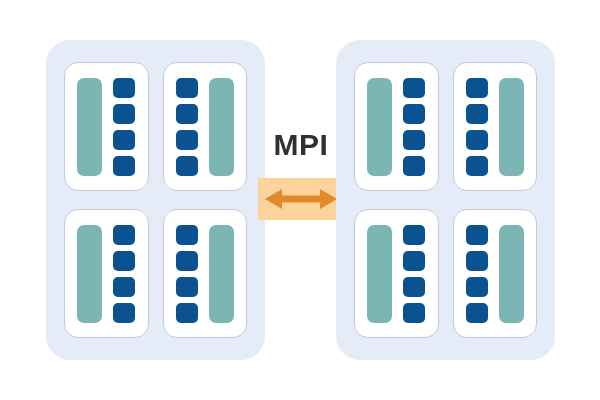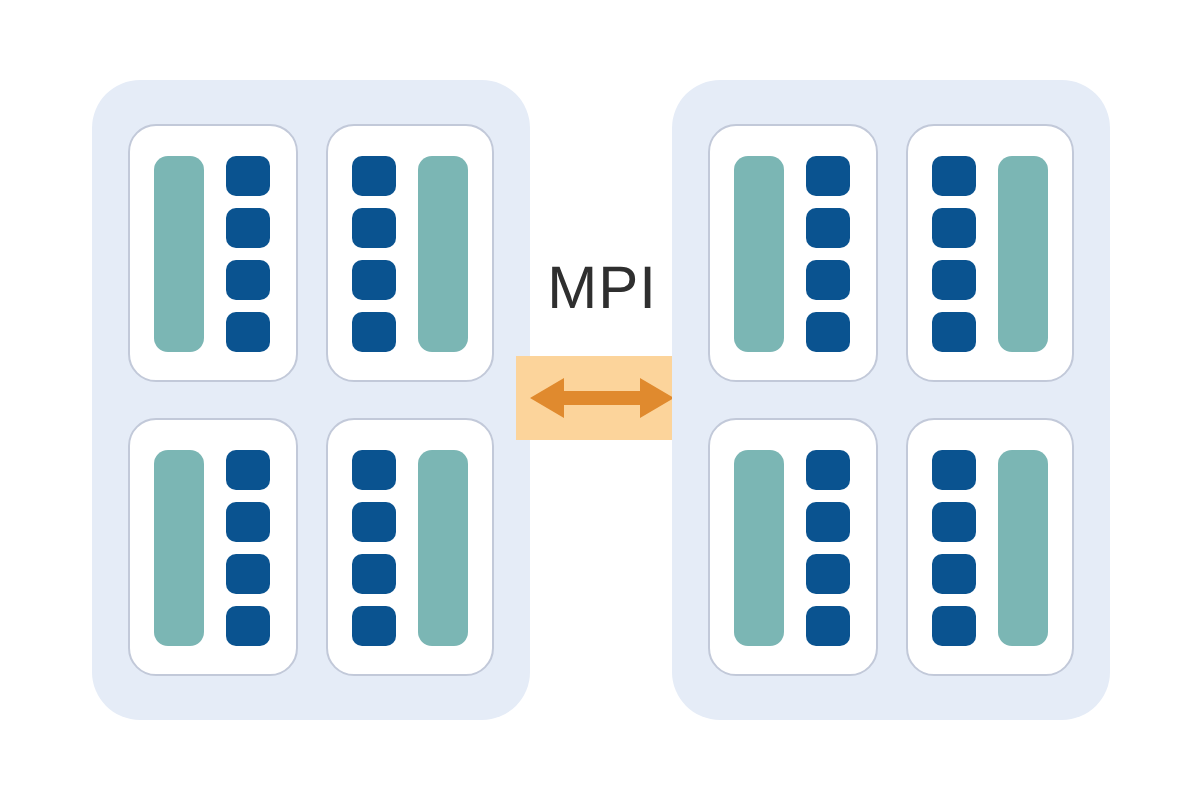--- a/index.html
+++ b/index.html
@@ -94,21 +94,21 @@
     left: 258px;
     top: 128px;
     width: 86px;
     text-align: center;
   }
   #mpi-label {
     font-size: 30px;
     line-height: 34px;
     color: #2f2f2f;
     letter-spacing: 0.5px;
-    font-weight: 400;
+    font-weight: 700;
     user-select: none;
   }
   #mpi-band {
     margin-top: 16px;
     width: 86px;
     height: 42px;
     background: #fcd49b;
     display: flex;
     align-items: center;
     justify-content: center;

